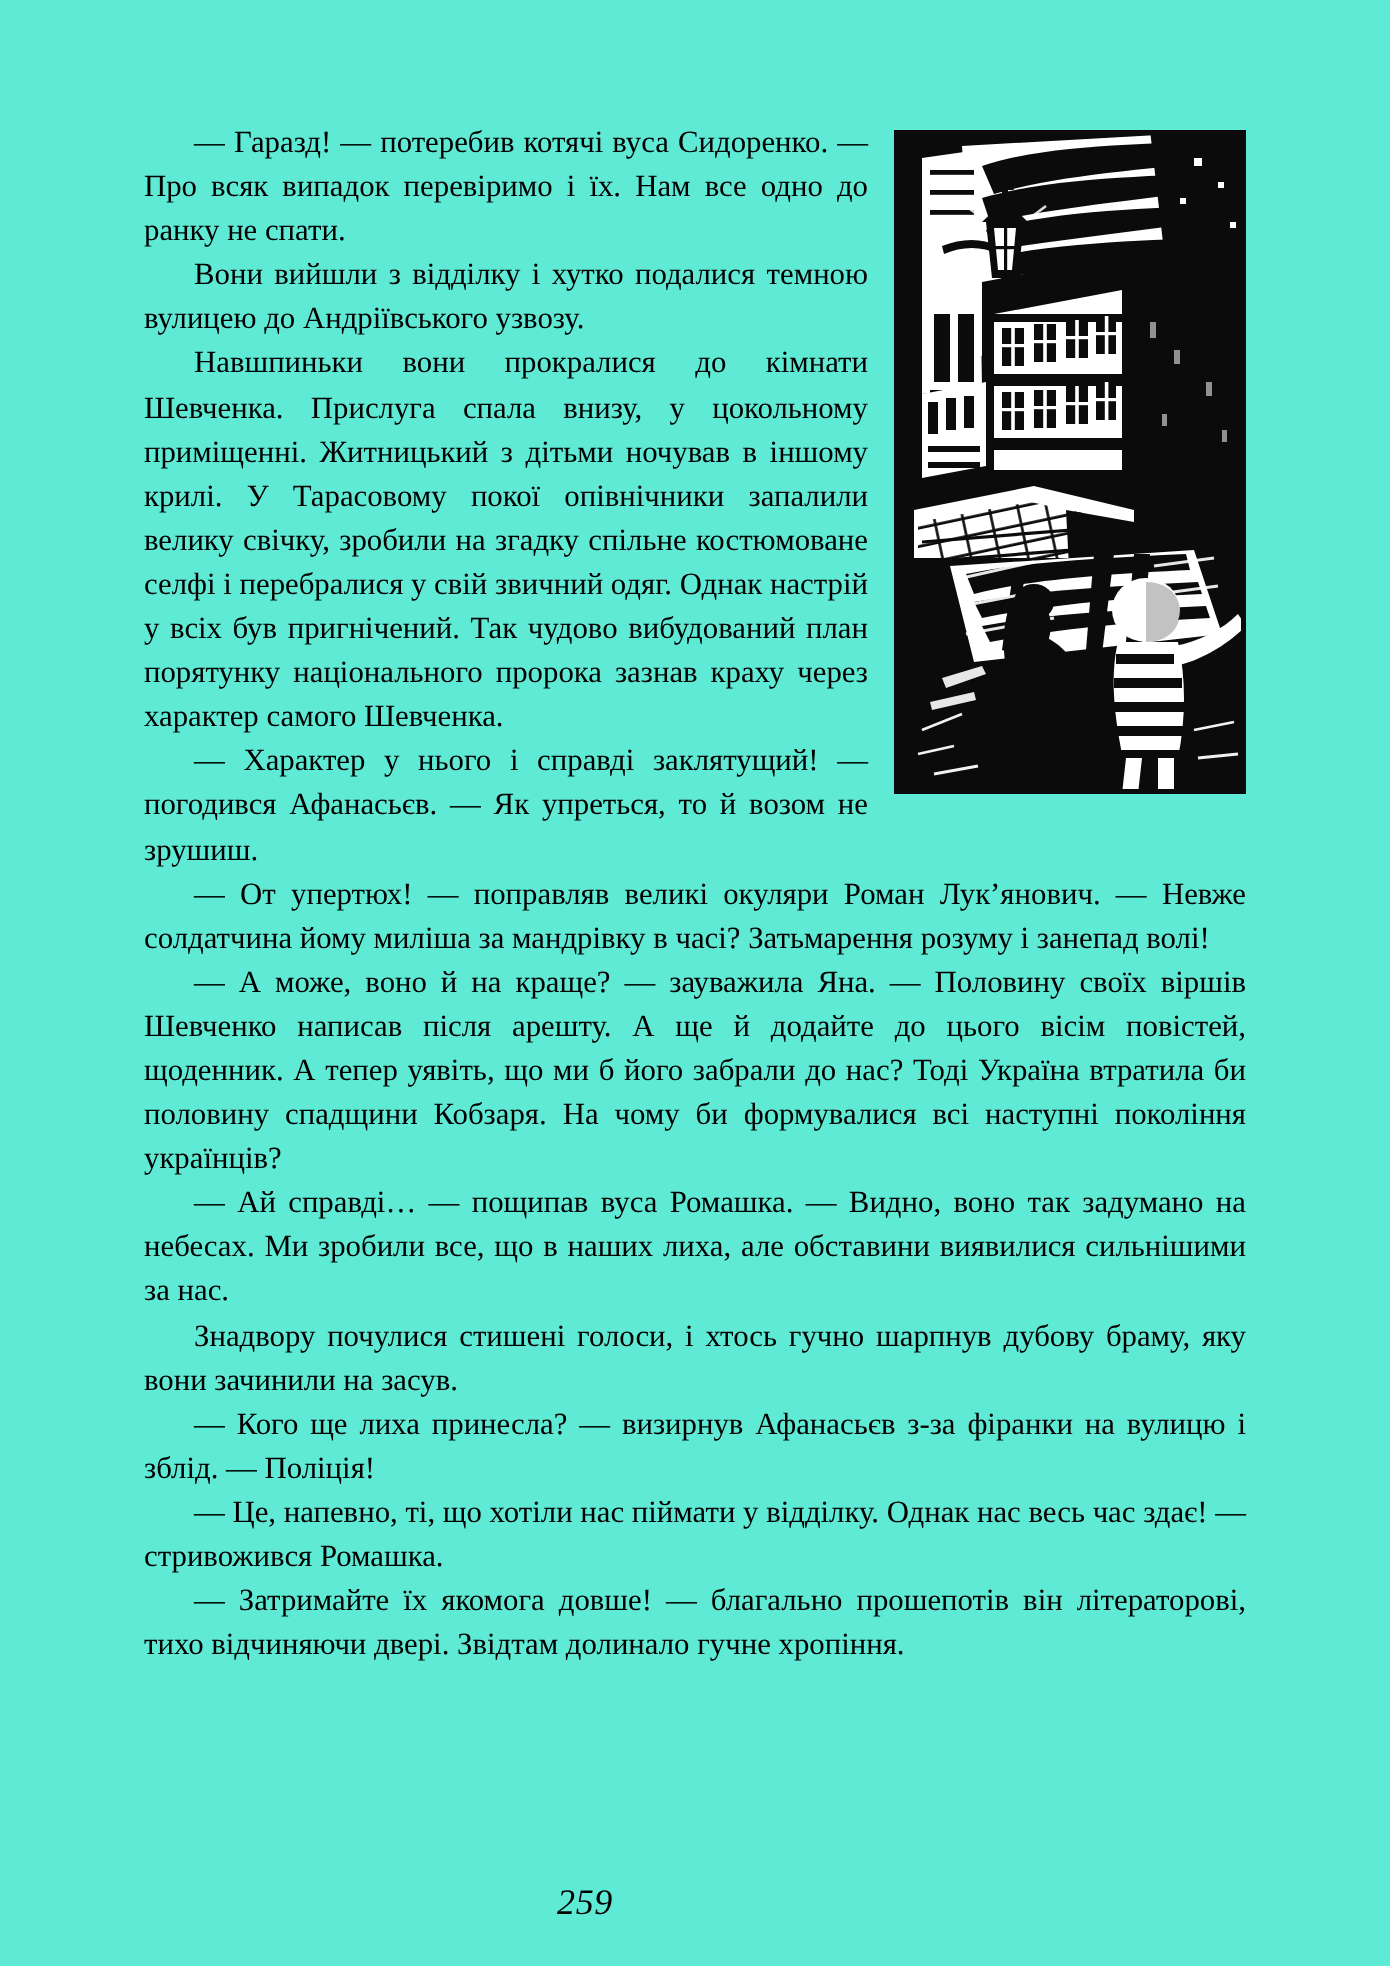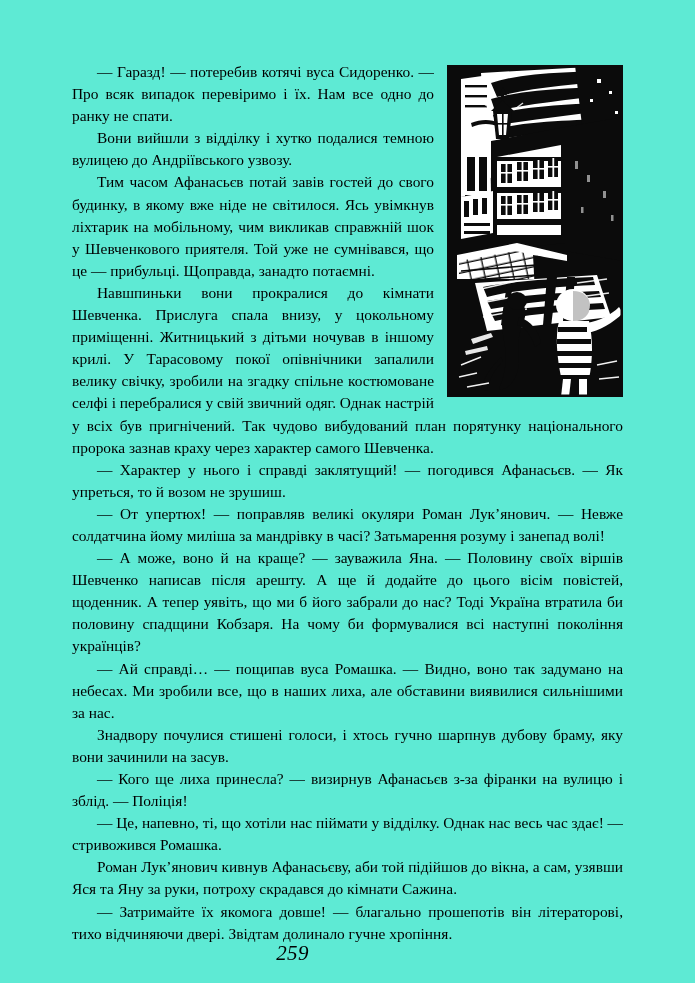--- a/index.html
+++ b/index.html
@@ -69,21 +69,21 @@
     text-align: justify;
   }
 
   .page-number {
     position: absolute;
     left: 0;
     top: 941px;
     width: 585px;
     text-align: center;
     font-style: italic;
-    font-size: 21px;
+    font-size: 18px;
     letter-spacing: 0.3px;
   }
 </style>
 </head>
 <body>
 
 <div class="page">
 
   <div class="text-column">
 
@@ -314,29 +314,27 @@
             <path d="M18 286 L40 281 L41 285 L19 290 Z"></path>
           </g>
 
           <rect x="0" y="0" width="176" height="332" fill="none" stroke="#0b0b0b" stroke-width="5"></rect>
         </g>
       </svg>
     </div>
 
     <p class="para">— Гаразд! — потеребив котячі вуса Сидоренко. — Про всяк випадок перевіримо і їх. Нам все одно до ранку не спати.</p>
     <p class="para">Вони вийшли з відділку і хутко подалися темною вулицею до Андріївського узвозу.</p>
-    <p class="para">Тим часом Афанасьєв потай завів гостей до свого будинку, в якому вже ніде не світилося. Ясь увімкнув ліхтарик на мобільному, чим викликав справжній шок у Шевченкового приятеля. Той уже не сумнівався, що це — прибульці. Щоправда, занадто потаємні.</p>
     <p class="para">Навшпиньки вони прокралися до кімнати Шевченка. Прислуга спала внизу, у цокольному приміщенні. Житницький з дітьми ночував в іншому крилі. У Тарасовому покої опівнічники запалили велику свічку, зробили на згадку спільне костюмоване селфі і перебралися у свій звичний одяг. Однак настрій у всіх був пригнічений. Так чудово вибудований план порятунку національного пророка зазнав краху через характер самого Шевченка.</p>
     <p class="para">— Характер у нього і справді заклятущий! — погодився Афанасьєв. — Як упреться, то й возом не зрушиш.</p>
     <p class="para">— От упертюх! — поправляв великі окуляри Роман Лук’янович. — Невже солдатчина йому миліша за мандрівку в часі? Затьмарення розуму і занепад волі!</p>
     <p class="para">— А може, воно й на краще? — зауважила Яна. — Половину своїх віршів Шевченко написав після арешту. А ще й додайте до цього вісім повістей, щоденник. А тепер уявіть, що ми б його забрали до нас? Тоді Україна втратила би половину спадщини Кобзаря. На чому би формувалися всі наступні покоління українців?</p>
     <p class="para">— Ай справді… — пощипав вуса Ромашка. — Видно, воно так задумано на небесах. Ми зробили все, що в наших лиха, але обставини виявилися сильнішими за нас.</p>
     <p class="para">Знадвору почулися стишені голоси, і хтось гучно шарпнув дубову браму, яку вони зачинили на засув.</p>
     <p class="para">— Кого ще лиха принесла? — визирнув Афанасьєв з-за фіранки на вулицю і зблід. — Поліція!</p>
     <p class="para">— Це, напевно, ті, що хотіли нас піймати у відділку. Однак нас весь час здає! — стривожився Ромашка.</p>
-    <p class="para">Роман Лук’янович кивнув Афанасьєву, аби той підійшов до вікна, а сам, узявши Яся та Яну за руки, потроху скрадався до кімнати Сажина.</p>
     <p class="para last">— Затримайте їх якомога довше! — благально прошепотів він літераторові, тихо відчиняючи двері. Звідтам долинало гучне хропіння.</p>
 
   </div>
 
   <div class="page-number">259</div>
 
 </div>
 
 </body></html>

